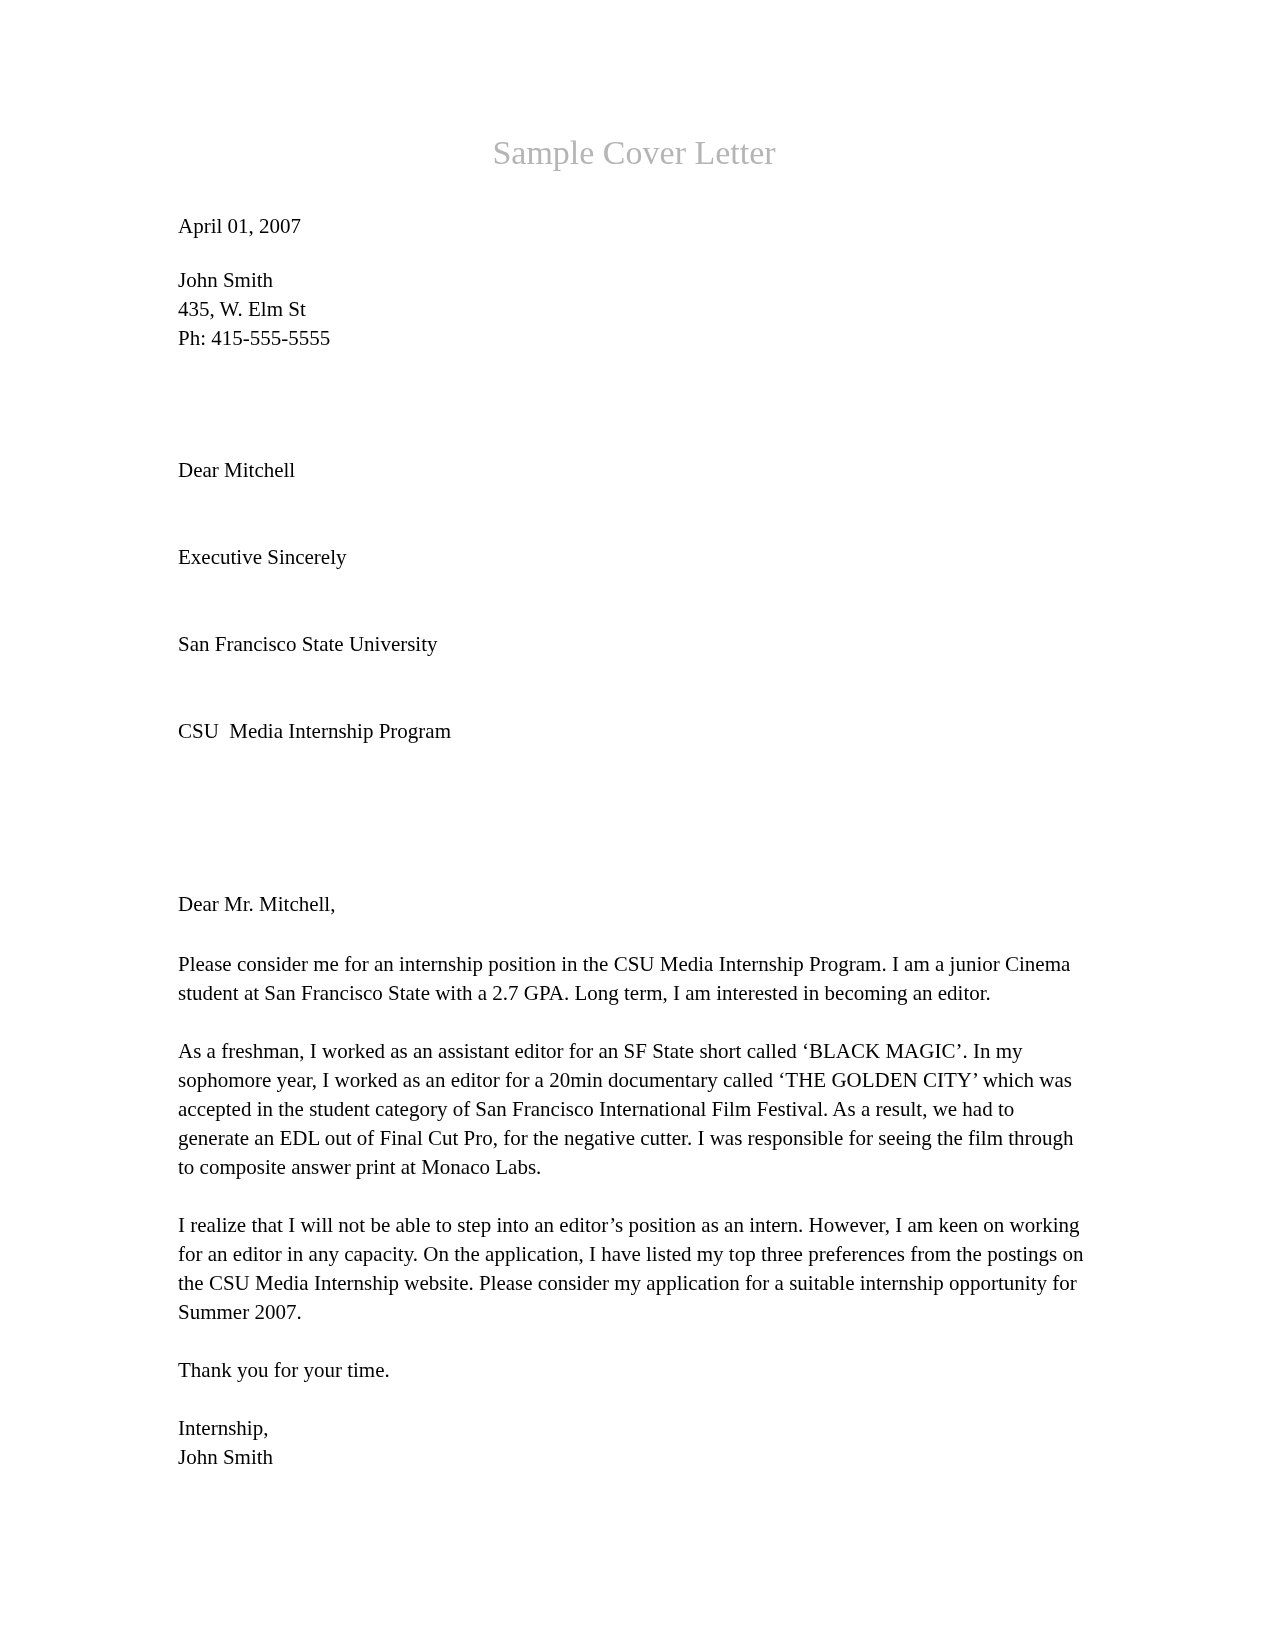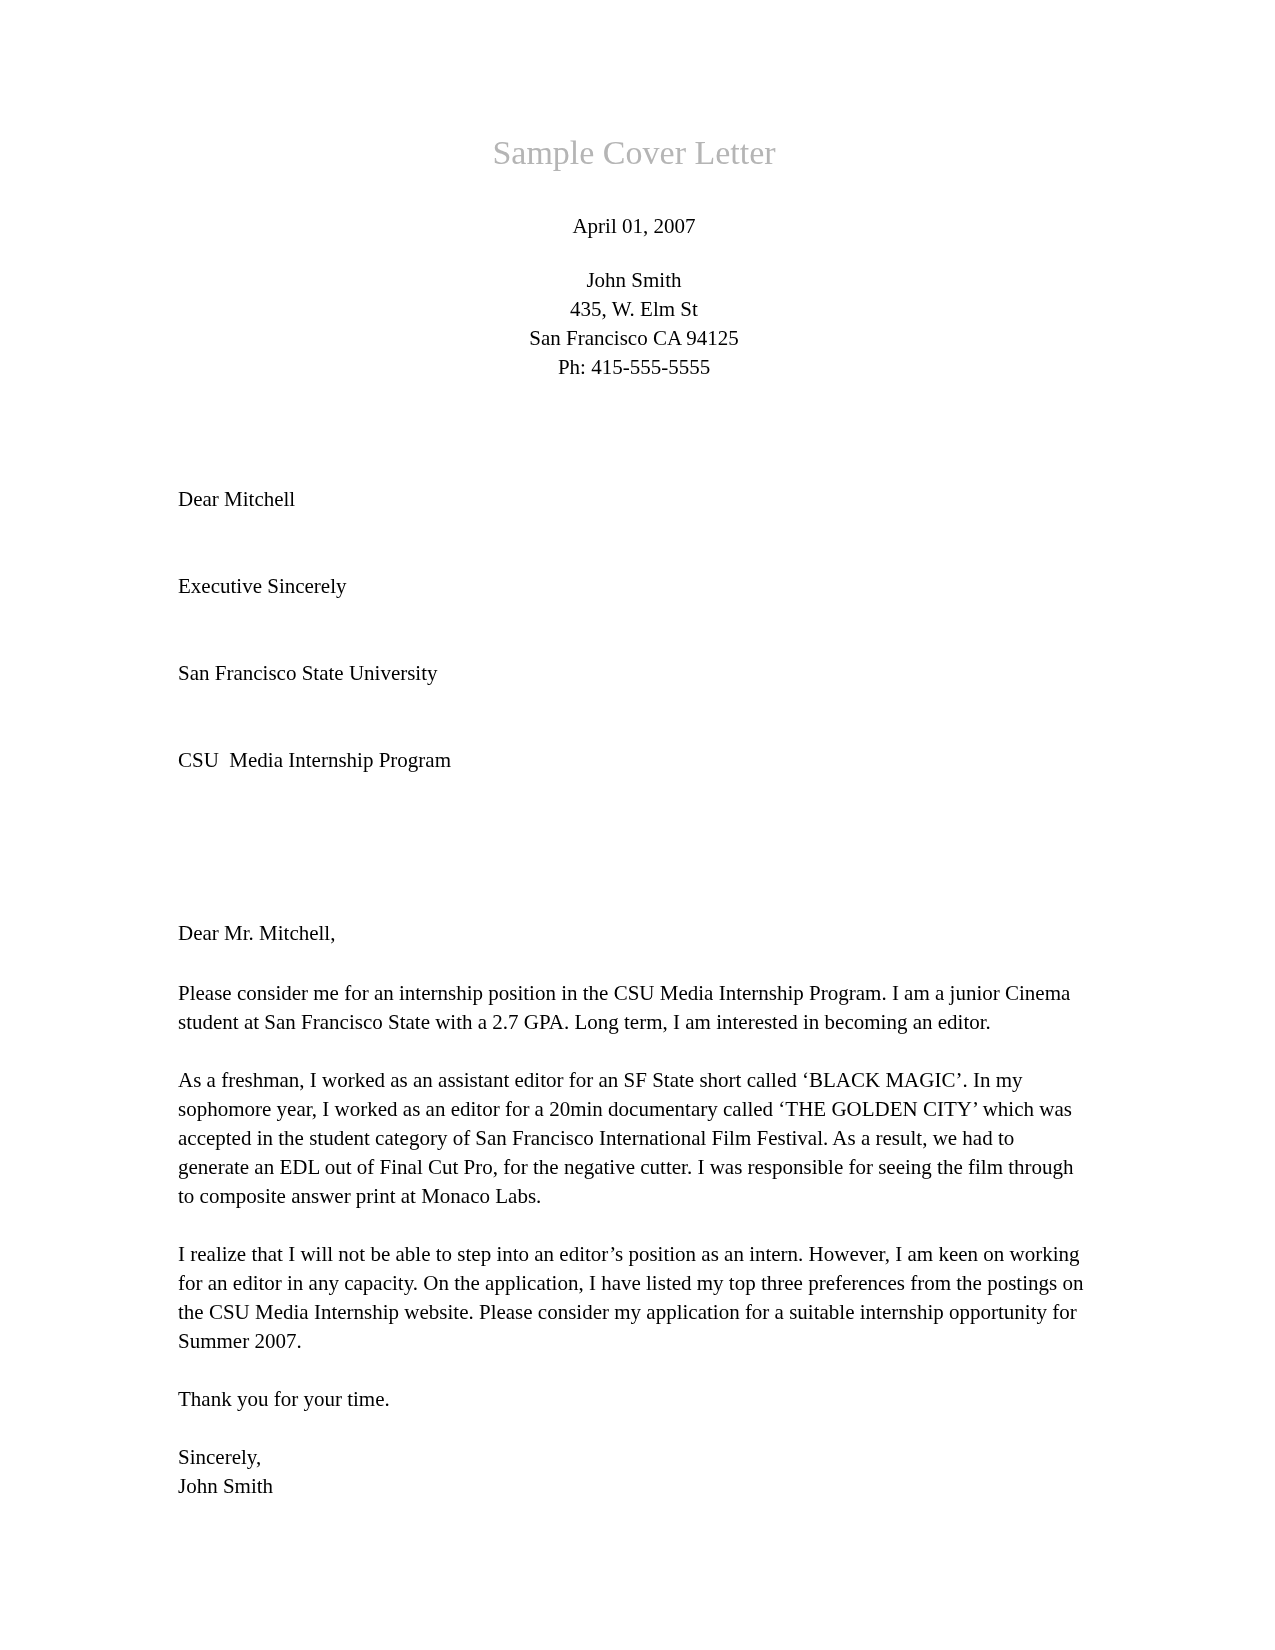--- a/index.html
+++ b/index.html
@@ -27,21 +27,21 @@
   .title {
     font-family: "Liberation Serif", "DejaVu Serif", serif;
     font-weight: normal;
     font-size: 34px;
     line-height: 46px;
     color: #b5b5b5;
     text-align: center;
     margin-bottom: 36px;
   }
 
-  .right-block { text-align: center; }
+  .right-block { text-align: left; }
 
   .date-line { margin-bottom: 25px; }
 
   .sender-block { margin-bottom: 45px; }
 
   .recipient-block {
     white-space: pre-wrap; 
     margin-bottom: 86px;
   }
 
@@ -59,21 +59,20 @@
 <div class="page">
   <div class="content" style="color: rgb(0, 0, 0);">
 
     <h1 class="title" style="color: rgb(181, 181, 181);">Sample Cover Letter</h1>
 
     <div class="right-block date-line">April 01, 2007</div>
 
     <div class="right-block sender-block">
       <div>John Smith</div>
       <div>435, W. Elm St</div>
-      <div>San Francisco CA 94125</div>
       <div>Ph: 415-555-5555</div>
     </div>
 
     <div class="recipient-block">
       <div>Dear Mitchell</div>
       <div>Executive Sincerely</div>
       <div>San Francisco State University</div>
       <div>CSU  Media Internship Program</div>
     </div>
 
@@ -81,18 +80,18 @@
 
     <p class="body-paragraph">Please consider me for an internship position in the CSU Media Internship Program. I am a junior Cinema student at San Francisco State with a 2.7 GPA. Long term, I am interested in becoming an editor.</p>
 
     <p class="body-paragraph">As a freshman, I worked as an assistant editor for an SF State short called ‘BLACK MAGIC’. In my sophomore year, I worked as an editor for a 20min documentary called ‘THE GOLDEN CITY’ which was accepted in the student category of San Francisco International Film Festival. As a result, we had to generate an EDL out of Final Cut Pro, for the negative cutter. I was responsible for seeing the film through to composite answer print at Monaco Labs.</p>
 
     <p class="body-paragraph">I realize that I will not be able to step into an editor’s position as an intern. However, I am keen on working for an editor in any capacity. On the application, I have listed my top three preferences from the postings on the CSU Media Internship website. Please consider my application for a suitable internship opportunity for Summer 2007.</p>
 
     <div class="thanks-line">Thank you for your time.</div>
 
     <div class="closing-block">
-      <div>Sincerely,</div>
+      <div>Internship,</div>
       <div>John Smith</div>
     </div>
 
   </div>
 </div>
 
 </body></html>

